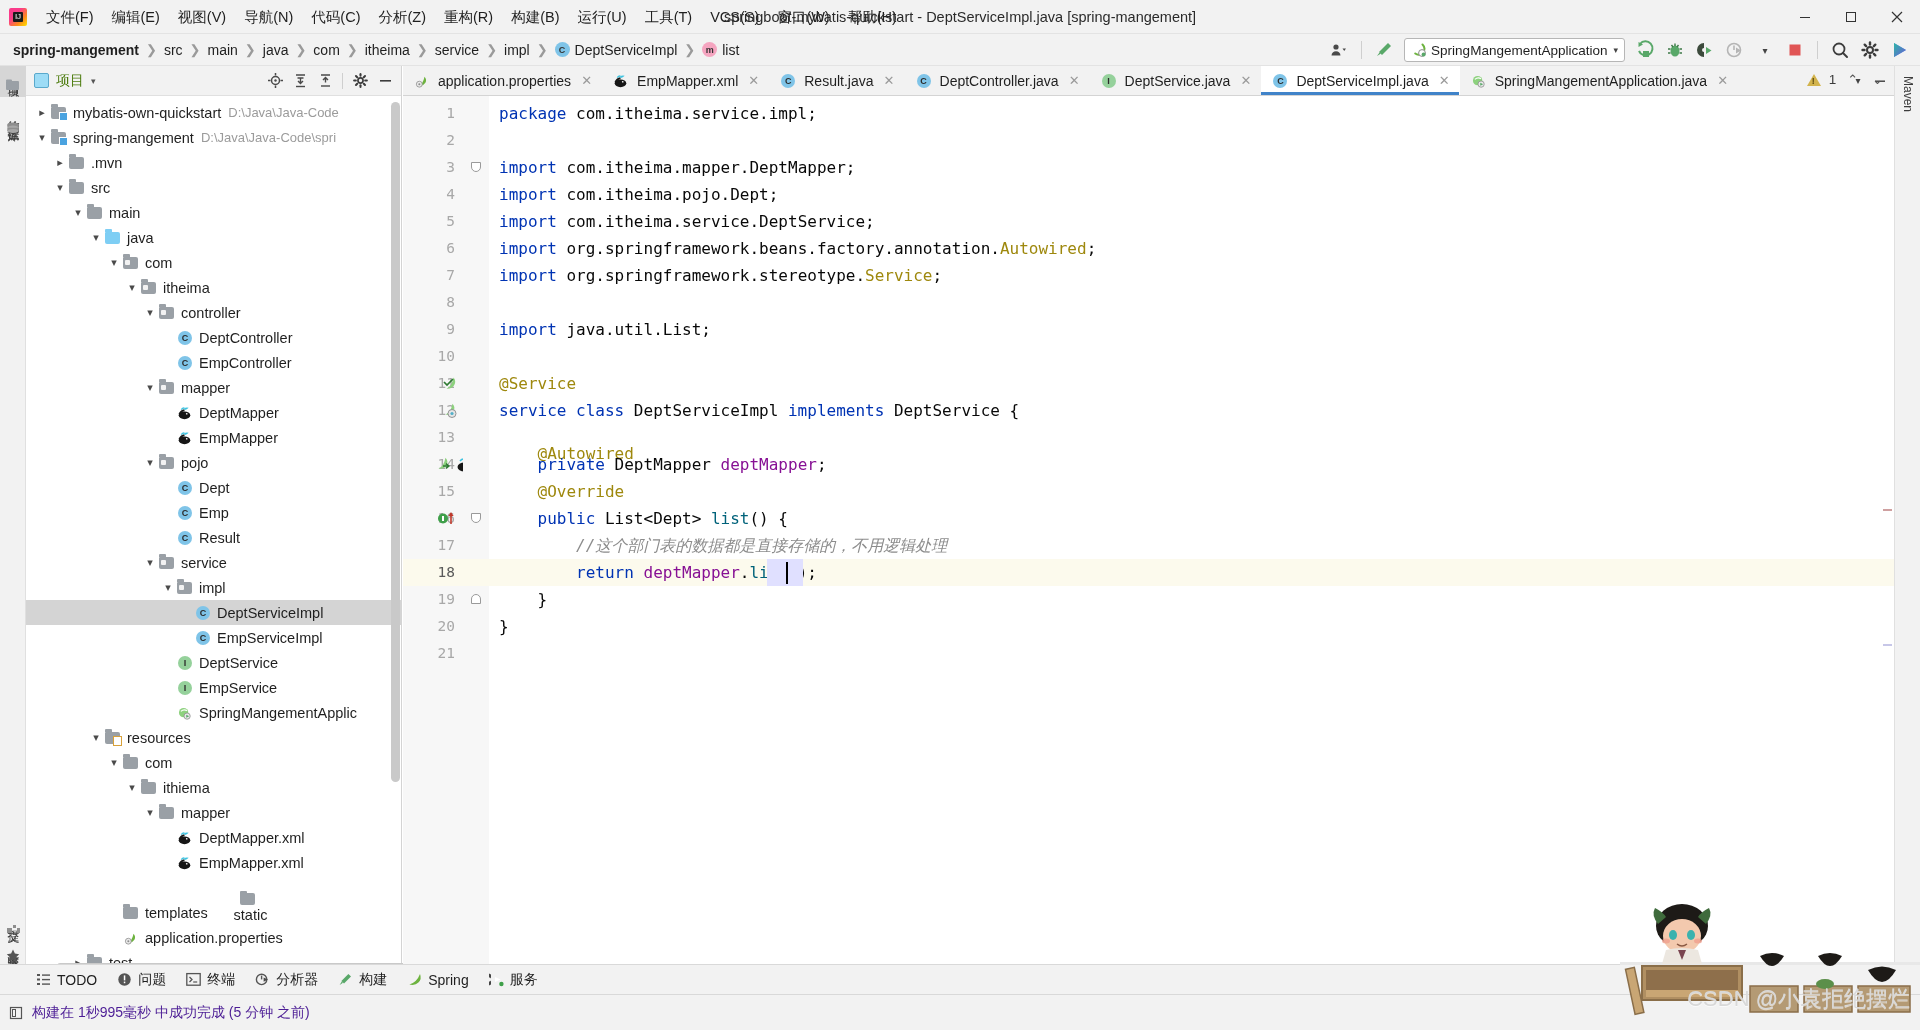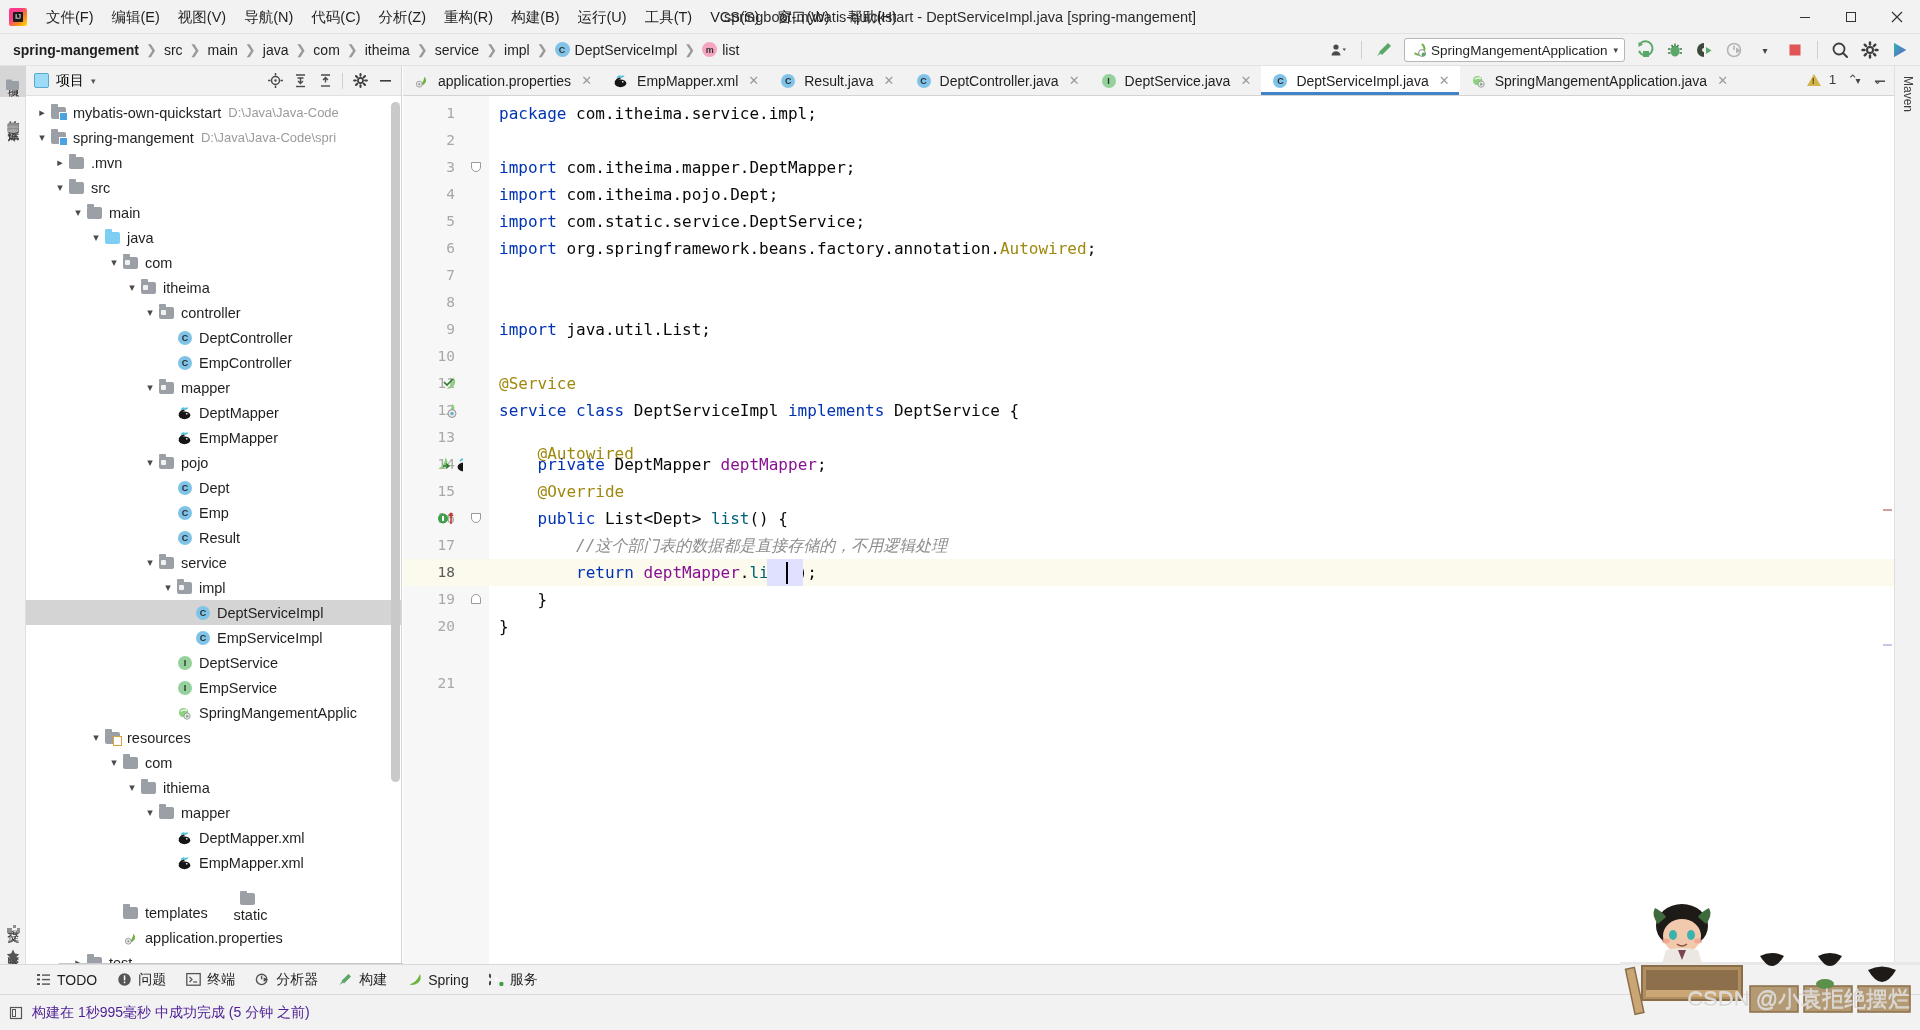--- a/index.html
+++ b/index.html
@@ -121,21 +121,21 @@
     background: #ffffff; border-right: 1px solid #d4d4d4;
   }
   .project-header {
     height: 30px; background: #f2f2f2; border-bottom: 1px solid #e0e0e0;
     display: flex; align-items: center; padding: 0 4px 0 8px;
   }
   .ph-icon {
     width: 15px; height: 15px; background: #9ddcf6; border: 1px solid #5aa9cc;
     border-radius: 2px; margin-right: 7px; flex: 0 0 auto;
   }
-  .ph-title { font-size: 14px; color: #000000; font-family: Liberation Serif, serif; }
+  .ph-title { font-size: 14px; color: #4d7c0f; font-family: Liberation Serif, serif; }
   .ph-caret { margin-left: 7px; color: #555; font-size: 9px; }
   .ph-tools { margin-left: auto; display: flex; align-items: center; gap: 1px; }
   .ph-btn {
     width: 24px; height: 24px; display: flex; align-items: center; justify-content: center;
     border-radius: 3px;
   }
 
   .tree {
     position: absolute; top: 30px; left: 0; right: 0; bottom: 0;
     overflow: hidden; padding-top: 4px;
@@ -975,21 +975,21 @@
         <div class="lnum" style="top: 274px;">11</div>
         <div class="lnum" style="top: 301px;">12</div>
         <div class="lnum" style="top: 328px;">13</div>
         <div class="lnum" style="top: 355px;">14</div>
         <div class="lnum" style="top: 382px;">15</div>
         <div class="lnum" style="top: 409px;">16</div>
         <div class="lnum" style="top: 436px;">17</div>
         <div class="lnum cur" style="top: 463px;">18</div>
         <div class="lnum" style="top: 490px;">19</div>
         <div class="lnum" style="top: 517px;">20</div>
-        <div class="lnum" style="top: 544px; margin-top: 30px;">21</div>
+        <div class="lnum" style="top: 544px;">21</div>
         <div style="position: absolute; left: 38px; top: 279px; width: 17px; height: 17px;">
           <svg width="17" height="17" viewBox="0 0 17 17">
             <path d="M12.5 2.5q3 3.5.8 7.6-2.2 4-7.8 3.6 5-1.6 7-11.2z" fill="#8dd17e"></path>
             <path d="M3 7 l3 3 l6 -6" stroke="#2f7a33" stroke-width="1.7" fill="none"></path>
           </svg>
         </div>
         <div style="position: absolute; left: 38px; top: 306px; width: 17px; height: 17px;">
           <svg width="17" height="17" viewBox="0 0 17 17">
             <path d="M11.5 1.8q3.2 3.4 1 7.4-2.4 4.2-8 3.4 5-1.4 7-10.8z" fill="#8dd17e"></path>
             <circle cx="11" cy="11.5" r="4" fill="#e6e6e6" stroke="#8a8a8a" stroke-width="0.9"></circle>
@@ -1024,22 +1024,23 @@
         <div class="fold-mark" style="top: 66px; left: 8px; border-radius: 0px 0px 5px 5px;"></div>
         <div class="fold-mark" style="top: 417px; left: 8px; border-radius: 0px 0px 5px 5px;"></div>
         <div class="fold-mark" style="top: 498px; left: 8px; border-radius: 5px 5px 0px 0px;"></div>
       </div>
     <div class="code-pane" id="code-pane">
         <div class="line-hl" style="top: 463px;"></div>
         <div class="code-line" style="top: 4px; left: 10px;"><span class="kw">package </span><span>com.itheima.service.impl;</span></div>
         <div class="code-line" style="top: 31px; left: 10px;"></div>
         <div class="code-line" style="top: 58px; left: 10px;"><span class="kw">import </span><span>com.itheima.mapper.DeptMapper;</span></div>
         <div class="code-line" style="top: 85px; left: 10px;"><span class="kw">import </span><span>com.itheima.pojo.Dept;</span></div>
-        <div class="code-line" style="top: 112px; left: 10px;"><span class="kw">import </span><span>com.static.service.DeptService;</span></div>
+        <div class="code-line" style="top: 112px; left: 10px;"><span class="kw">import </span><span>com.itheima.service.DeptService;</span></div>
         <div class="code-line" style="top: 139px; left: 10px;"><span class="kw">import </span><span>org.springframework.beans.factory.annotation.</span><span class="ann">Autowired</span><span>;</span></div>
+        <div class="code-line" style="top: 166px; left: 10px;"><span class="kw">import </span><span>org.springframework.stereotype.</span><span class="ann">Service</span><span>;</span></div>
         <div class="code-line" style="top: 193px; left: 10px;"></div>
         <div class="code-line" style="top: 220px; left: 10px;"><span class="kw">import </span><span>java.util.List;</span></div>
         <div class="code-line" style="top: 247px; left: 10px;"></div>
         <div class="code-line" style="top: 274px; left: 10px;"><span class="ann">@Service</span></div>
         <div class="code-line" style="top: 301px; left: 10px;"><span class="kw">service class </span><span>DeptServiceImpl </span><span class="kw">implements </span><span>DeptService {</span></div>
         <div class="code-line" style="top: 344px; left: 10px;"><span class="ann">    @Autowired</span></div>
         <div class="code-line" style="top: 355px; left: 10px;"><span>    </span><span class="kw">private </span><span>DeptMapper </span><span class="fld">deptMapper</span><span>;</span></div>
         <div class="code-line" style="top: 382px; left: 10px;"><span class="ann">    @Override</span></div>
         <div class="code-line" style="top: 409px; left: 10px;"><span>    </span><span class="kw">public </span><span>List&lt;Dept&gt; </span><span class="mth">list</span><span>() {</span></div>
         <div class="code-line" style="top: 436px; left: 10px;"><span class="cmt">        //这个部门表的数据都是直接存储的，不用逻辑处理</span></div>

